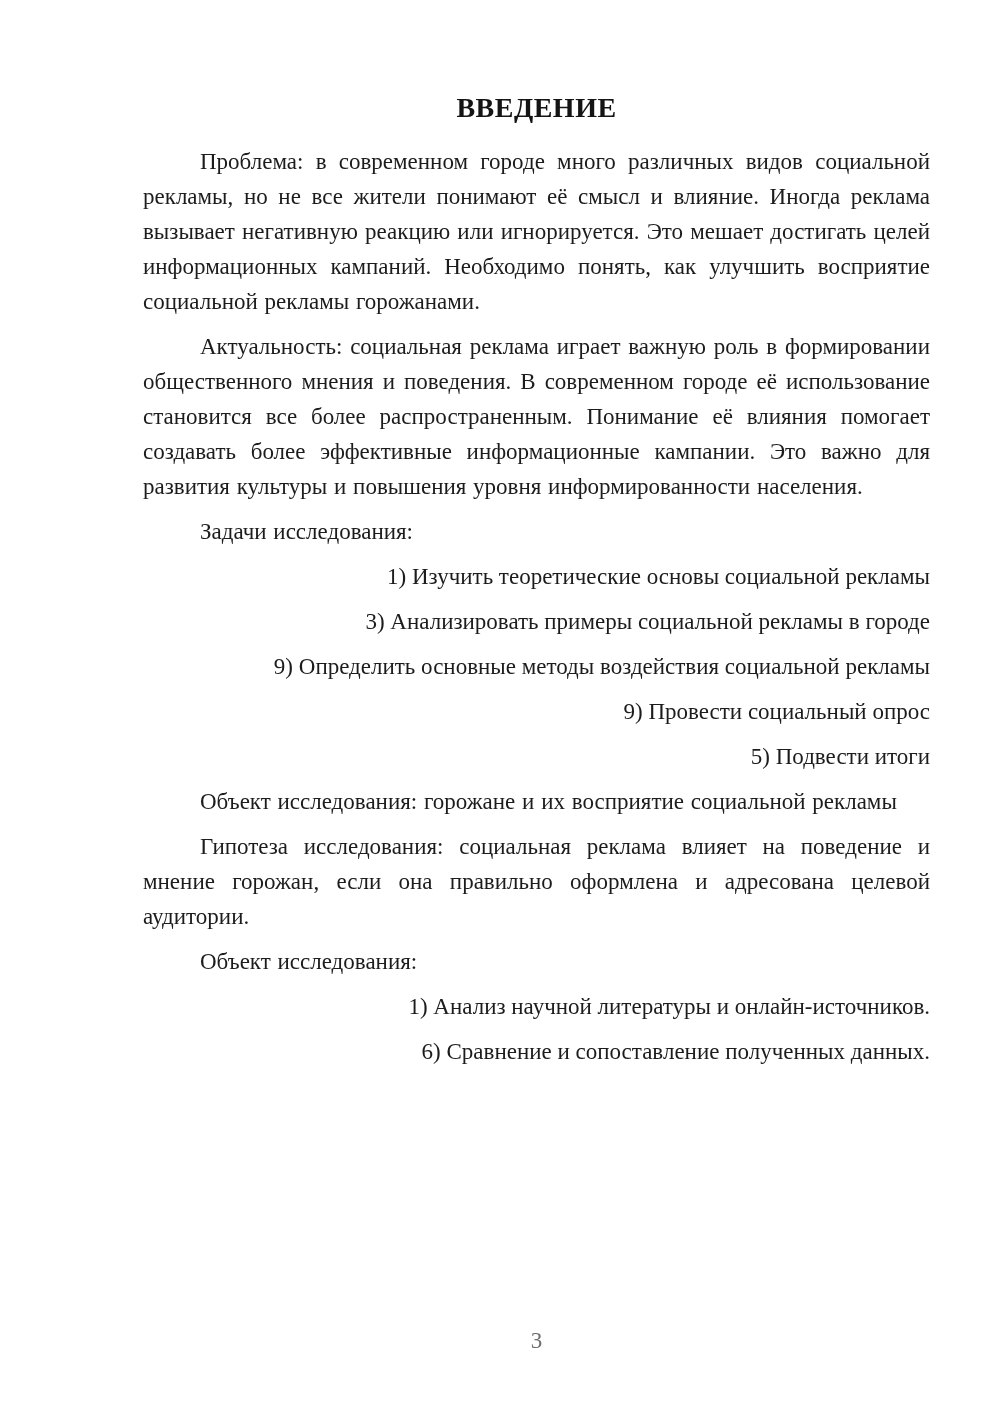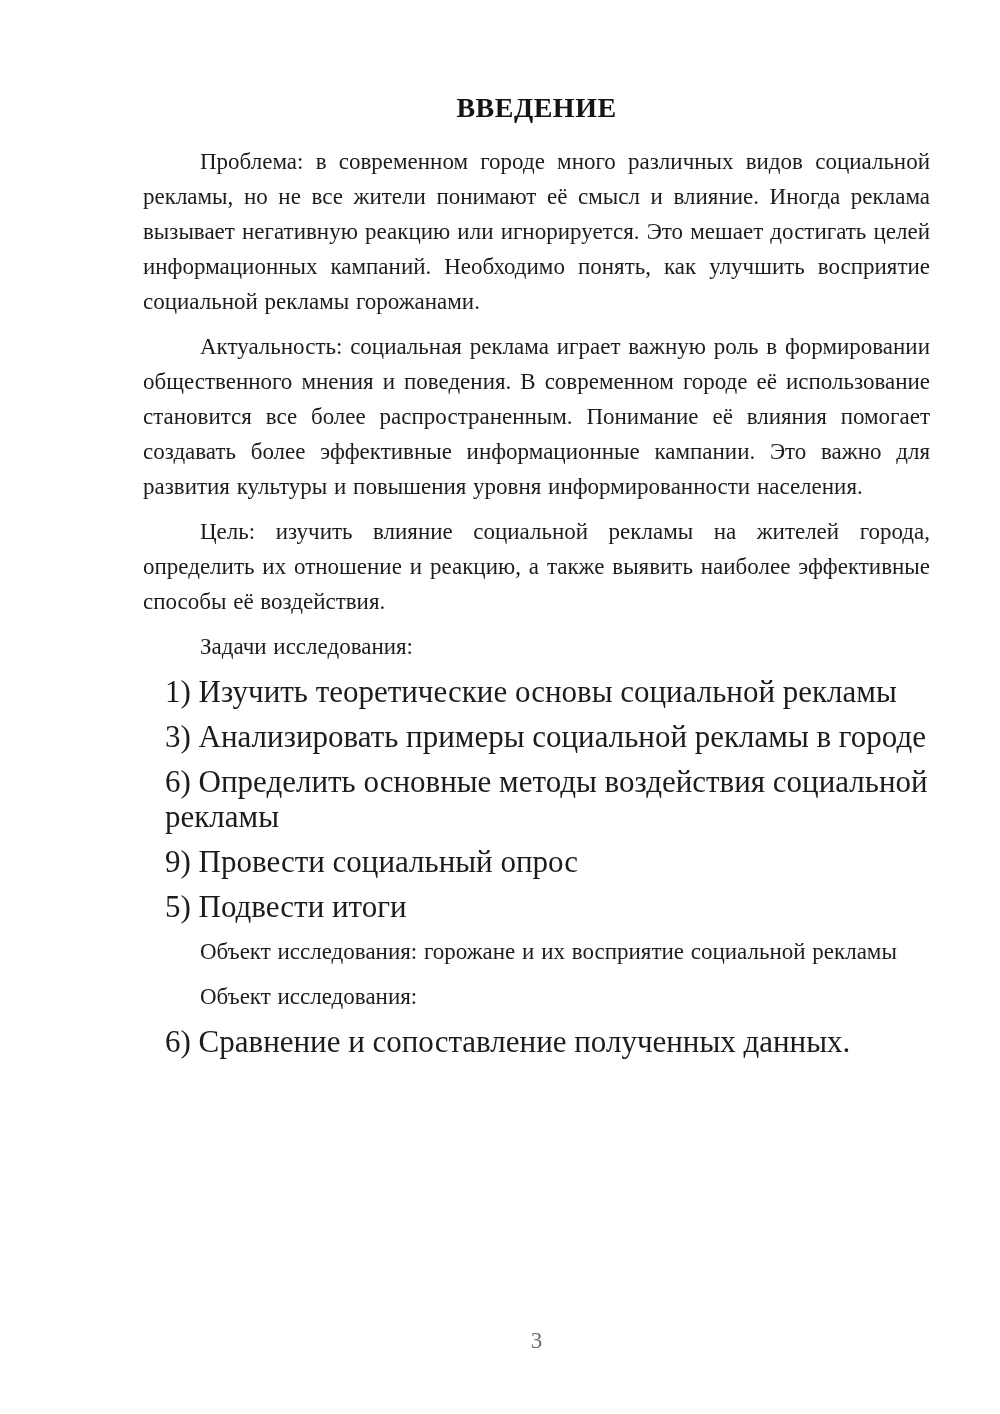--- a/index.html
+++ b/index.html
@@ -32,23 +32,23 @@
     line-height: 35px;
     text-align: justify;
     text-indent: 57px;
     margin: 10px 0 0 0;
     word-spacing: 1px;
   }
   .para.heading-line {
     text-align: left;
   }
   .list-item {
-    font-size: 31px;
+    font-size: 23px;
     line-height: 35px;
-    text-align: left;
+    text-align: right;
     margin: 10px 0 0 0;
     padding-left: 22px;
   }
   .page-number {
     position: absolute;
     top: 1326px;
     left: 143px;
     width: 787px;
     text-align: center;
     font-size: 23px;
@@ -60,37 +60,38 @@
 <body>
 
 <div class="page">
 
   <h1 class="doc-title">ВВЕДЕНИЕ</h1>
 
   <p class="para">Проблема: в современном городе много различных видов социальной рекламы, но не все жители понимают её смысл и влияние. Иногда реклама вызывает негативную реакцию или игнорируется. Это мешает достигать целей информационных кампаний. Необходимо понять, как улучшить восприятие социальной рекламы горожанами.</p>
 
   <p class="para">Актуальность: социальная реклама играет важную роль в формировании общественного мнения и поведения. В современном городе её использование становится все более распространенным. Понимание её влияния помогает создавать более эффективные информационные кампании. Это важно для развития культуры и повышения уровня информированности населения.</p>
 
-  <p class="para">Цель: изучить влияние социальной рекламы на жителей города, определить их отношение и реакцию, а также выявить наиболее эффективные способы её воздействия.</p>
 
   <p class="para heading-line">Задачи исследования:</p>
 
   <div>
     <p class="list-item">1) Изучить теоретические основы социальной рекламы</p>
     <p class="list-item">3) Анализировать примеры социальной рекламы в городе</p>
-    <p class="list-item">6) Определить основные методы воздействия социальной рекламы</p>
+    <p class="list-item">9) Определить основные методы воздействия социальной рекламы</p>
     <p class="list-item">9) Провести социальный опрос</p>
     <p class="list-item">5) Подвести итоги</p>
   </div>
 
   <p class="para">Объект исследования: горожане и их восприятие социальной рекламы</p>
 
 
+  <p class="para">Гипотеза исследования: социальная реклама влияет на поведение и мнение горожан, если она правильно оформлена и адресована целевой аудитории.</p>
 
   <p class="para heading-line">Объект исследования:</p>
 
   <div>
+    <p class="list-item">1) Анализ научной литературы и онлайн-источников.</p>
     <p class="list-item">6) Сравнение и сопоставление полученных данных.</p>
   </div>
 
   <div class="page-number">3</div>
 
 </div>
 
 </body></html>

